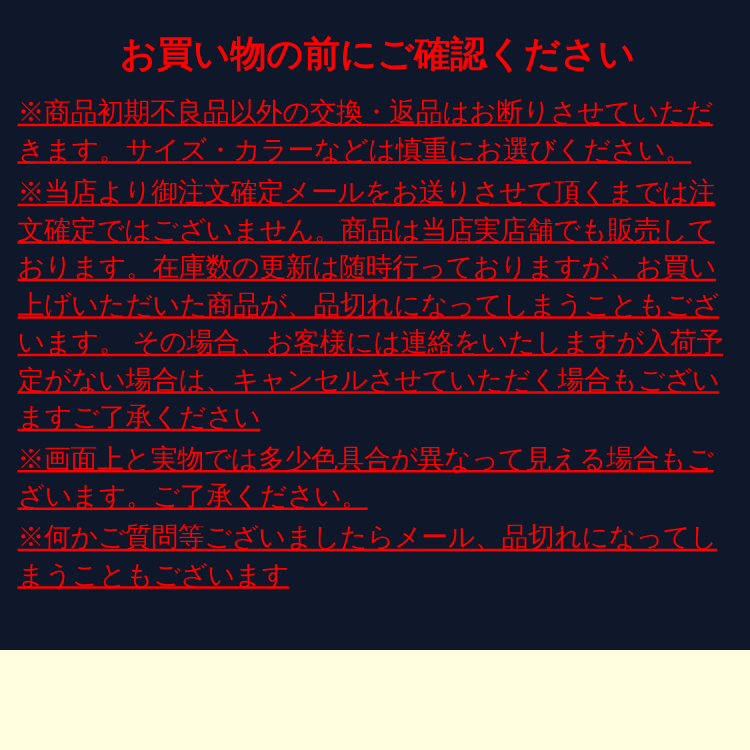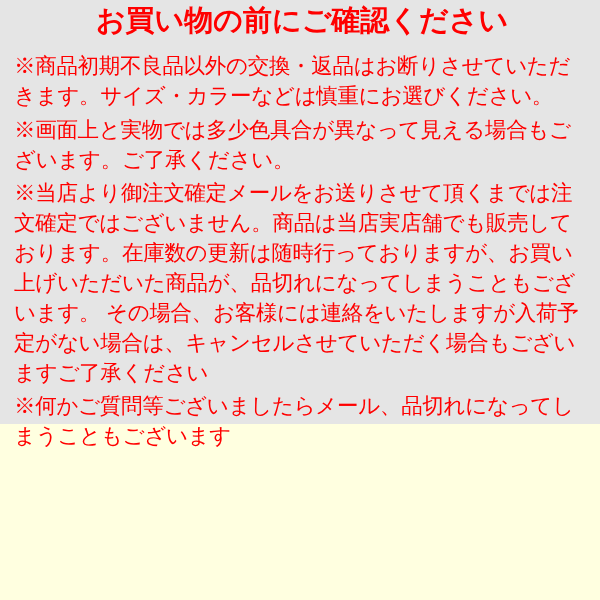--- a/index.html
+++ b/index.html
@@ -9,48 +9,49 @@
   body {
     width: 600px;
     height: 600px;
     background: #ffffe0;
     font-family: "Liberation Sans", sans-serif;
     overflow: hidden;
   }
   .notice {
     box-sizing: border-box;
     width: 600px;
-    height: 424px;
-    background: #e5e5e5;
-    padding: 4px 10px 10px 14px;
+    height: 520px;
+    background: #0f172a;
+    padding: 28px 10px 10px 14px;
     color: #ff0000;
   }
   .notice-title {
     font-size: 29px;
     font-weight: bold;
     color: #ff0000;
     text-align: center;
     letter-spacing: 0px;
     margin: 0 0 14px 0;
     line-height: 1.15;
   }
   .para {
     font-size: 21.5px;
     line-height: 1.40;
     color: #ff0000;
     margin: 0 0 3px 0;
     text-align: left;
     letter-spacing: -0.3px;
+    text-decoration: underline;
   }
   .para.last {
     margin-bottom: 0;
   }
 </style>
 </head>
 <body>
 
 <div class="notice">
   <h1 class="notice-title">お買い物の前にご確認ください</h1>
   <p class="para">※商品初期不良品以外の交換・返品はお断りさせていただきます。サイズ・カラーなどは慎重にお選びください。</p>
+  <p class="para">※当店より御注文確定メールをお送りさせて頂くまでは注文確定ではございません。商品は当店実店舗でも販売しております。在庫数の更新は随時行っておりますが、お買い上げいただいた商品が、品切れになってしまうこともございます。 その場合、お客様には連絡をいたしますが入荷予定がない場合は、キャンセルさせていただく場合もございますご了承ください</p>
   <p class="para">※画面上と実物では多少色具合が異なって見える場合もございます。ご了承ください。</p>
-  <p class="para">※当店より御注文確定メールをお送りさせて頂くまでは注文確定ではございません。商品は当店実店舗でも販売しております。在庫数の更新は随時行っておりますが、お買い上げいただいた商品が、品切れになってしまうこともございます。 その場合、お客様には連絡をいたしますが入荷予定がない場合は、キャンセルさせていただく場合もございますご了承ください</p>
   <p class="para last">※何かご質問等ございましたらメール、品切れになってしまうこともございます</p>
 </div>
 
 </body></html>

